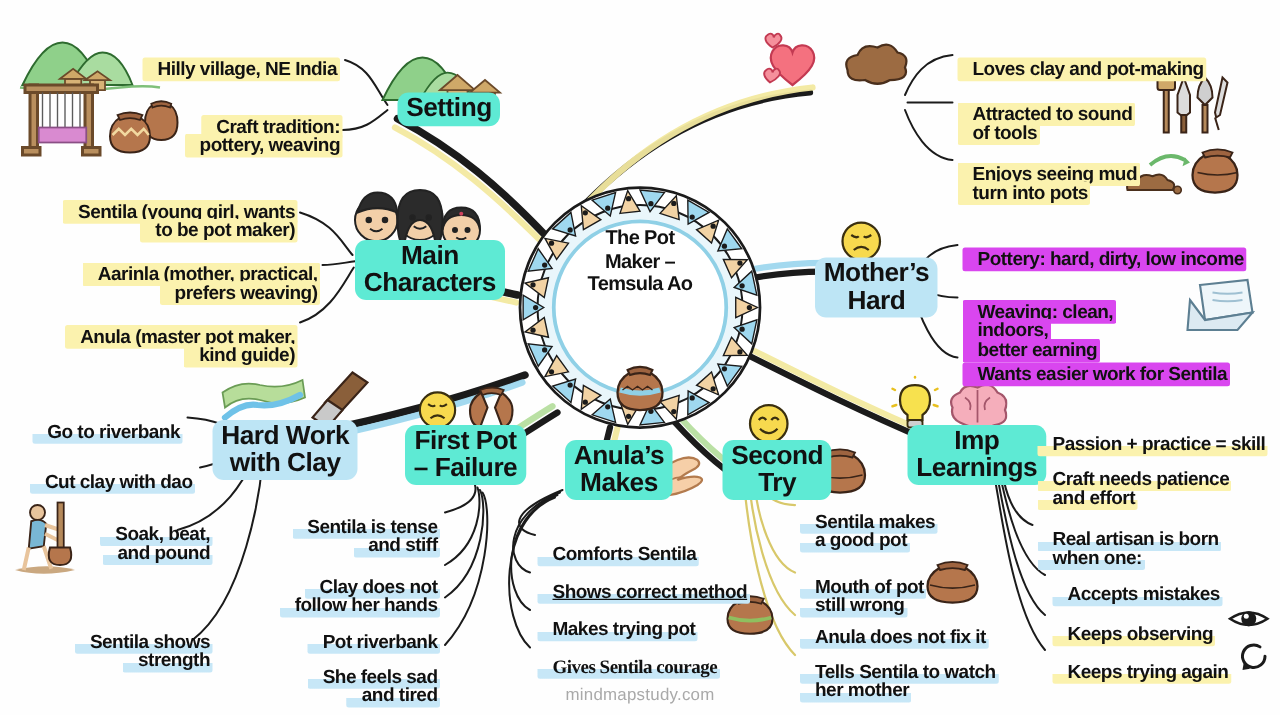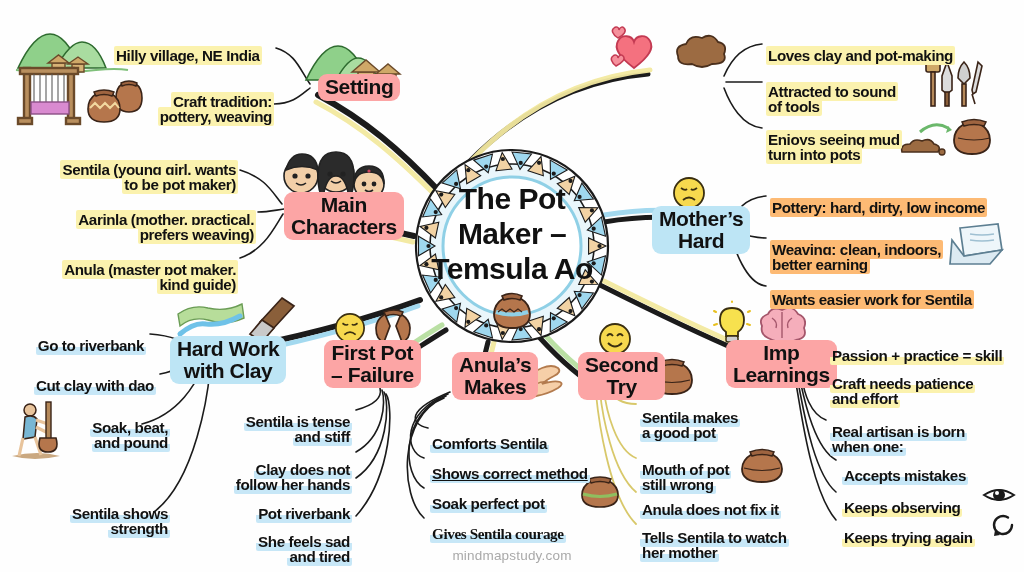--- a/index.html
+++ b/index.html
@@ -30,53 +30,53 @@
     white-space: pre-line;
     z-index: 6;
   }
   
   .hub {
     font-size: 21px;
     text-align: center;
     padding: 2px 7px 3px 7px;
     border-radius: 9px;
   }
-  .hub.yel { background: #fca5a5; }
+  .hub.yel { background: #5eead4; }
   .hub.blu { background: #bde5f5; }
   
   .leaf {
     font-size: 15.2px;
     padding: 0 2px;
   }
   .leaf.r { text-align: right; }
   
   .hl {
     display: inline;
-    padding: 1px 2px 1px 2px;
+    padding: 1px 2px 1px 12px;
     border-radius: 2px;
     box-decoration-break: clone;
     -webkit-box-decoration-break: clone;
   }
   .hl.yel { background: #fbf2ae; }
-  .hl.blu { background: #fdba74; }
+  .hl.blu { background: #d946ef; }
   .hl.yl2 { background: linear-gradient(to bottom, rgba(251,242,174,0) 58%, #fbf2ae 58%, #fbf2ae 100%); }
   .hl.bl2 { background: linear-gradient(to bottom, rgba(199,231,247,0) 60%, #c7e7f7 60%, #c7e7f7 100%); }
 
   
   #center-node {
     position: absolute;
     left: 412px; top: 146px;
     width: 200px; height: 200px;
     z-index: 7;
   }
   #center-title {
     position: absolute;
     left: 0; top: 36px; width: 200px;
     text-align: center;
-    font-size: 30px;
+    font-size: 16px;
     font-weight: bold;
     color: #111;
     line-height: 1.16;
     letter-spacing: -0.5px;
     white-space: pre-line;
     z-index: 3;
   }
   
   #watermark {
     position: absolute;
@@ -515,21 +515,21 @@
     <path d="M10 36 q-6-8 0-14 q6-8 16-12 q10-4 16 0 q4 4 -4 8 q-8 4 -12 8 q12-4 18-2 q4 2 -2 6 q-10 6 -22 8 q-6 1 -10-2z" fill="#f6cfa8" stroke="#b37b4e" stroke-width="1.8"></path>
     <path d="M20 26 q6-3 12-2" fill="none" stroke="#b37b4e" stroke-width="1.3"></path>
   </svg>
   <div class="node leaf" style="left:428px; top:420px; width:172px;">
     <span class="hl bl2">Comforts Sentila</span>
   </div>
   <div class="node leaf" style="left:428px; top:450px; width:200px;text-decoration:underline;">
     <span class="hl bl2">Shows correct method</span>
   </div>
   <div class="node leaf" style="left:428px; top:480px; width:164px;">
-    <span class="hl bl2">Soak perfect pot</span>
+    <span class="hl bl2">Makes trying pot</span>
   </div>
   <svg class="ico" style="left:578px; top:470px;" width="44" height="40" viewBox="0 0 44 40">
     <path d="M13 11 q-9 5 -9 14 q0 12 18 12 q18 0 18-12 q0-9 -9-14 z" fill="#b5764c" stroke="#3a2418" stroke-width="1.7"></path>
     <path d="M11 9 q11-4 22 0 l-2 4 q-9-3 -18 0 z" fill="#9e6440" stroke="#3a2418" stroke-width="1.4"></path>
     <path d="M5 24 q17 5 34 0" fill="none" stroke="#8fbf5f" stroke-width="3"></path>
   </svg>
   <div class="node leaf" style="left:428px; top:510px; width:200px;font-family:Liberation Serif, serif;">
     <span class="hl bl2">Gives Sentila courage</span>
   </div>
 

